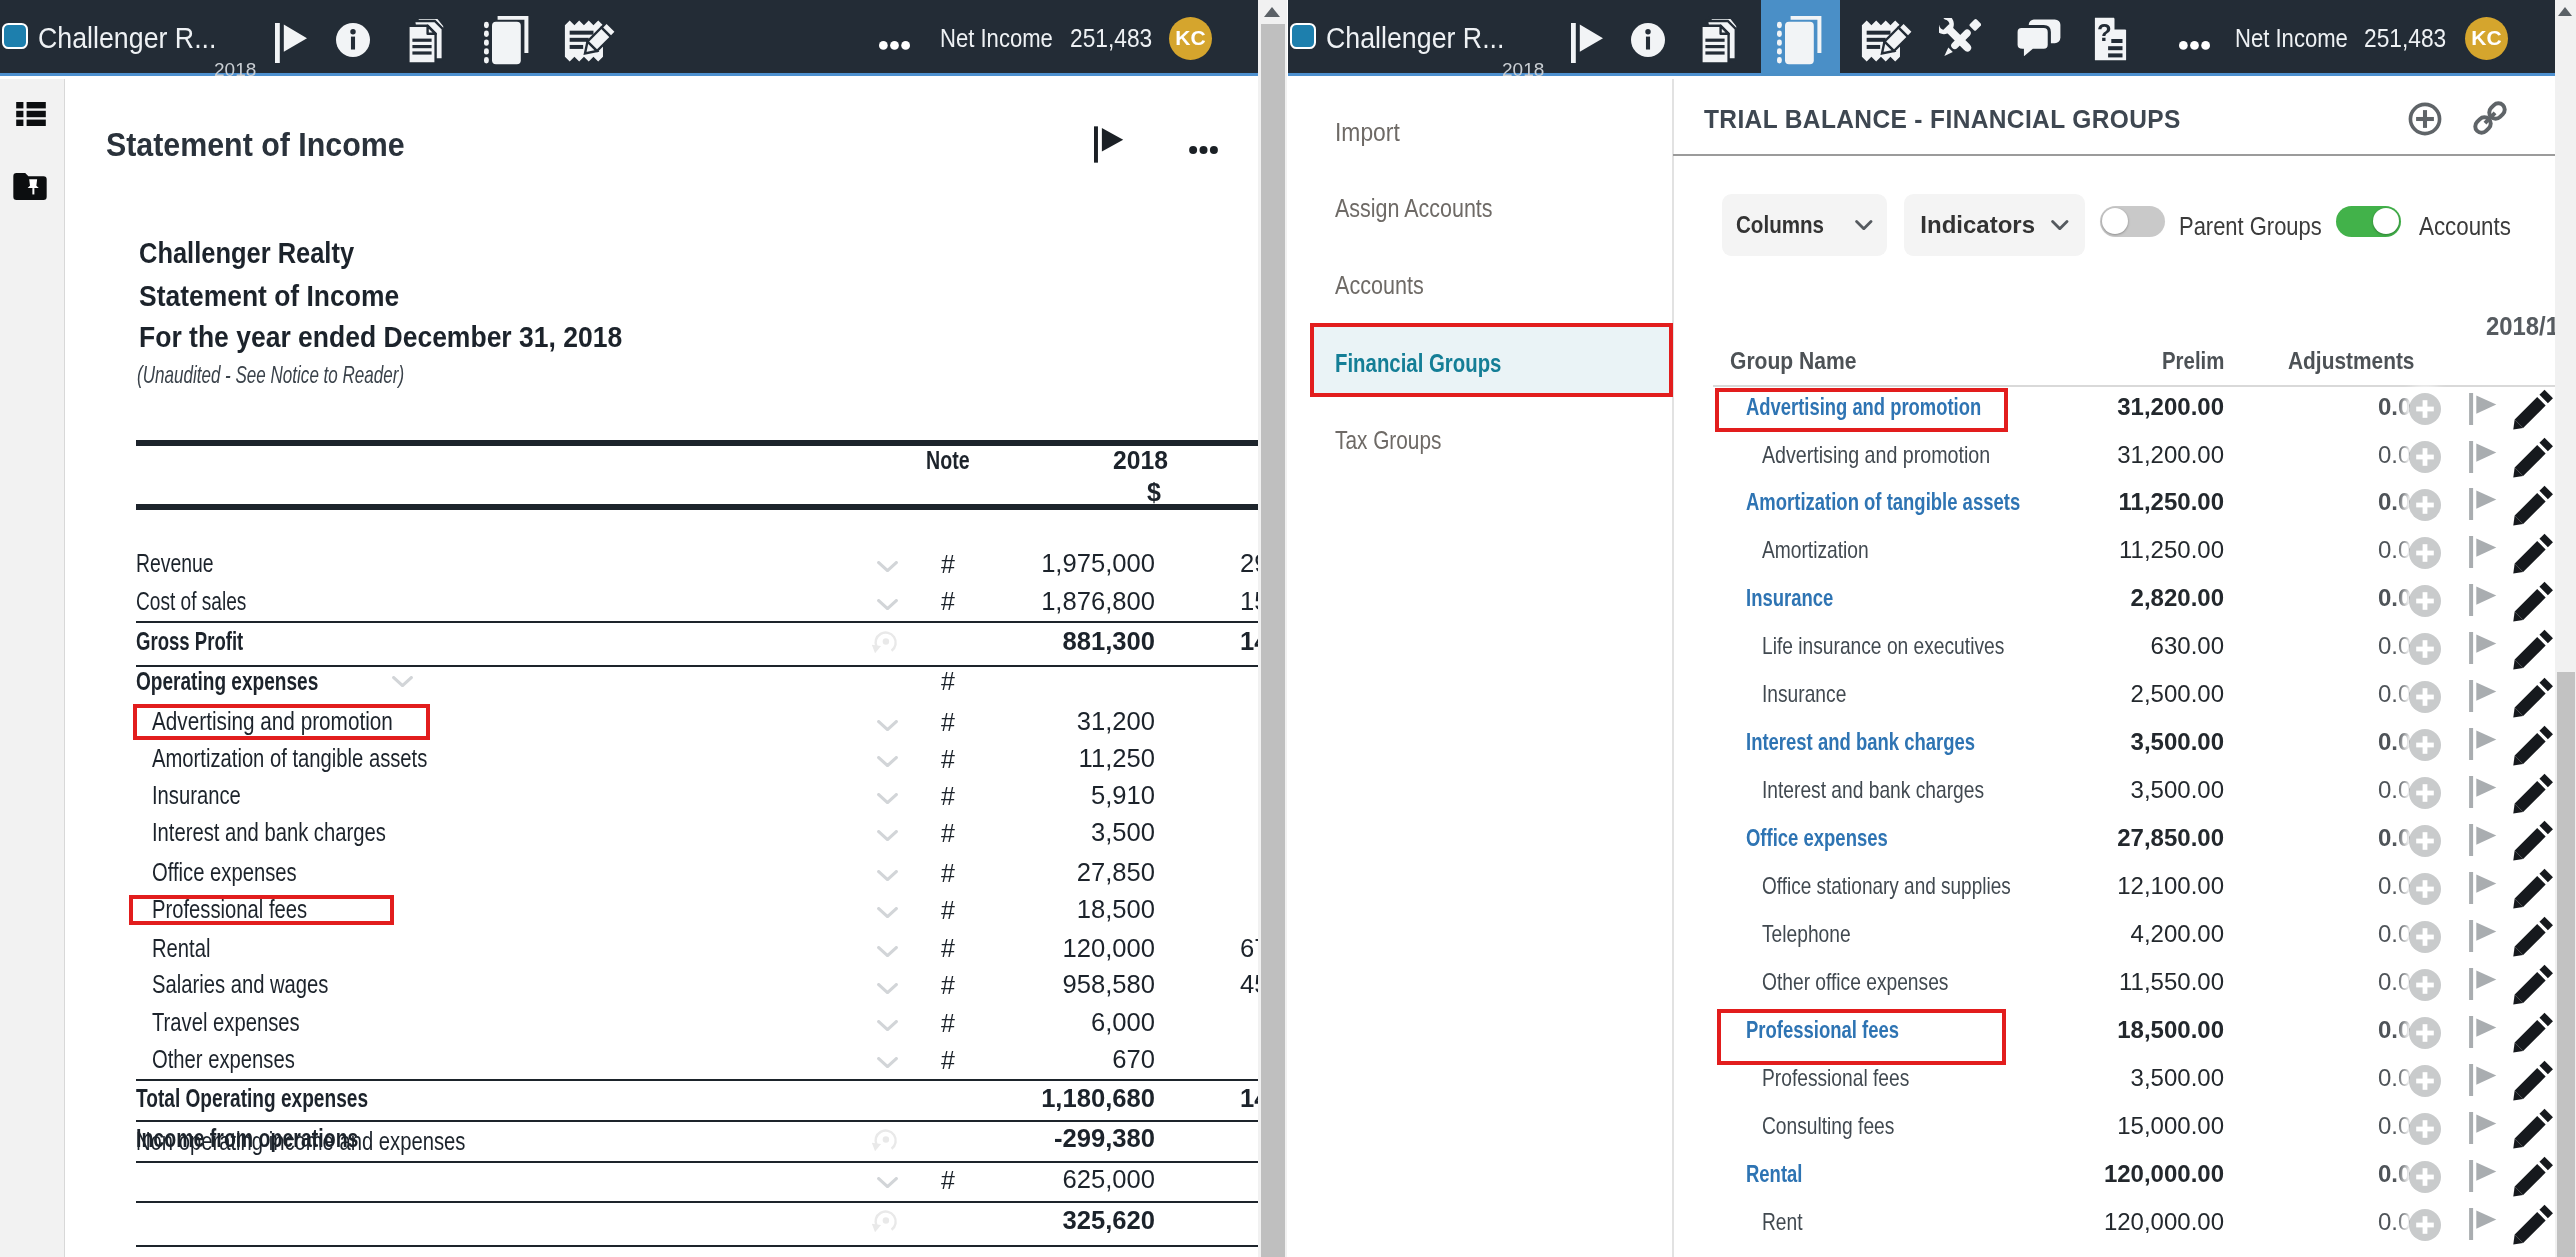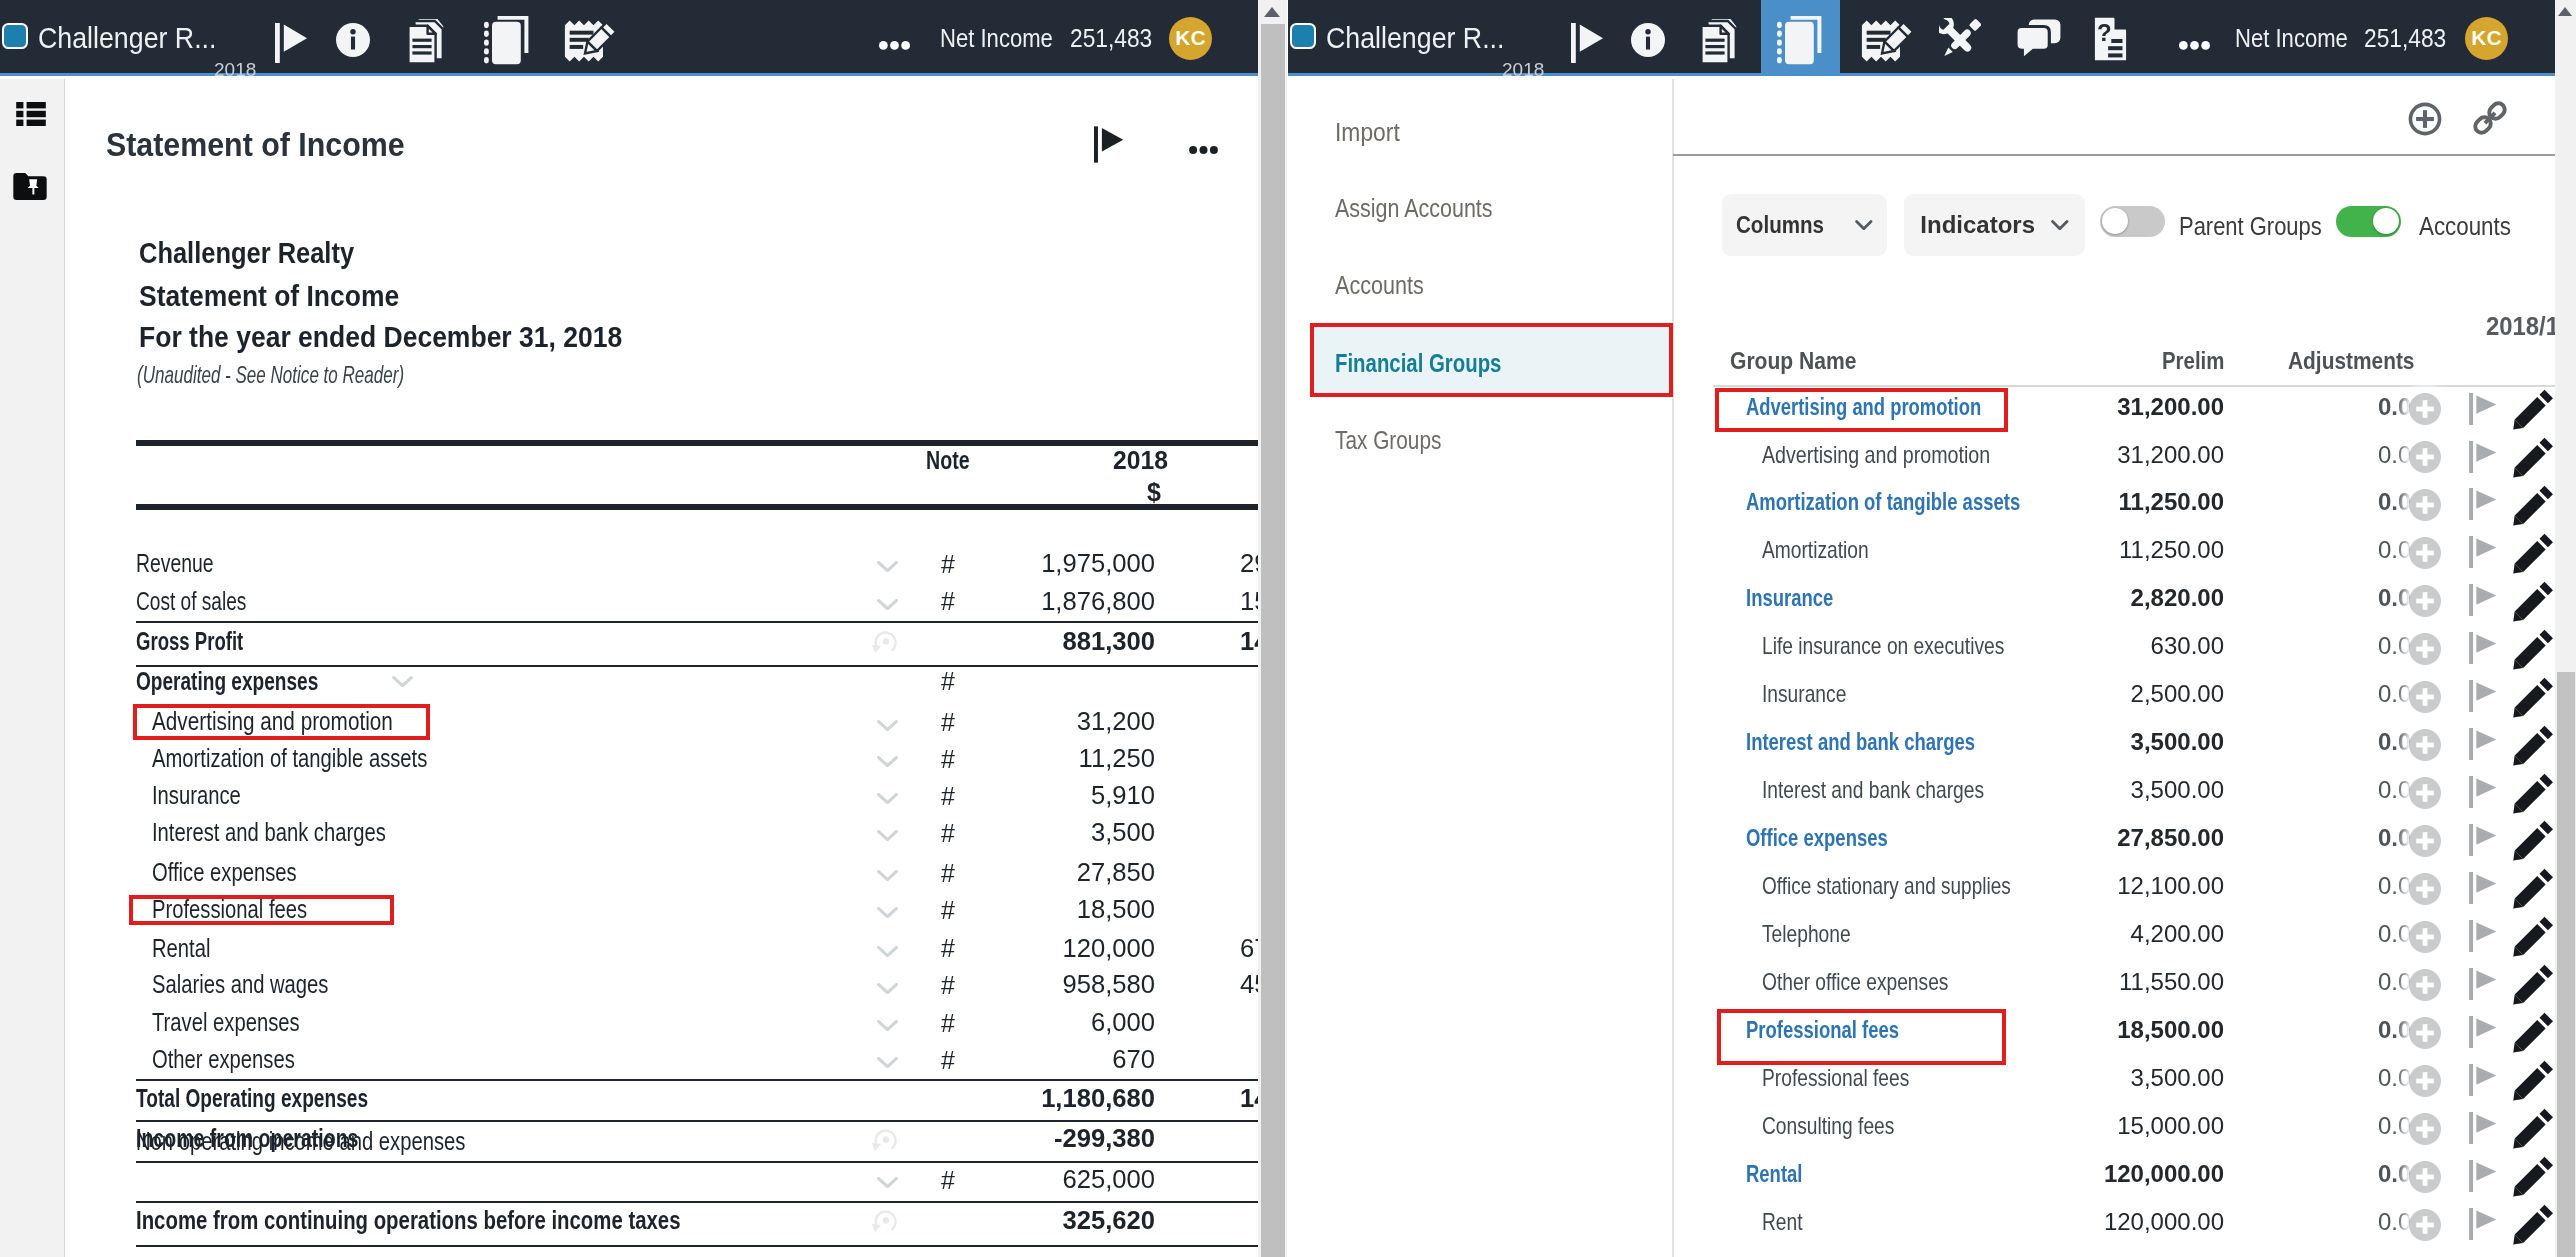--- a/index.html
+++ b/index.html
@@ -214,21 +214,20 @@
           <path d="M1 22 L12.5 23.5 L5 32.5 Z" fill="#e9e9e9"></path>
           <circle cx="18.5" cy="18" r="4" fill="#e9e9e9"></circle>
         </svg></div>
 <div class="amt" style="left:833px;top:1045px;font-weight:bold;">-299,380</div>
 <div class="abs" style="left:70px;top:1048px;"><span style="font-size:25.6px;color:#1c232b;white-space:pre;display:inline-block;transform:scaleX(0.790);transform-origin:0 50%;">Non operating income and expenses</span></div>
 <div class="abs" style="left:811px;top:1097px;"><svg width="21" height="11.2" viewBox="0 0 26 14" style="">
           <path d="M2 2 L13.0 12 L24 2" fill="none" stroke="#d2d5d8" stroke-width="4" stroke-linecap="round" stroke-linejoin="round"></path>
         </svg></div>
 <div class="abs" style="left:875px;top:1087px;"><span style="font-size:25px;color:#1c232b;">#</span></div>
 <div class="amt" style="left:833px;top:1086px;">625,000</div>
-<div class="abs" style="left:70px;top:1127px;"><span style="font-size:25.6px;color:#1c232b;white-space:pre;display:inline-block;font-weight:bold;transform:scaleX(0.796);transform-origin:0 50%;">Income from continuing operations before income taxes</span></div>
 <div class="abs" style="left:805px;top:1127px;"><svg width="29" height="29" viewBox="0 0 36 36" style="">
           <path d="M7 25 A12.5 12.5 0 1 1 25.5 29.5" fill="none" stroke="#e9e9e9" stroke-width="3"></path>
           <path d="M1 22 L12.5 23.5 L5 32.5 Z" fill="#e9e9e9"></path>
           <circle cx="18.5" cy="18" r="4" fill="#e9e9e9"></circle>
         </svg></div>
 <div class="amt" style="left:833px;top:1127px;font-weight:bold;">325,620</div>
 <div class="line" style="left:70px;top:542px;width:1122px;height:2.4px;"></div>
 <div class="line" style="left:70px;top:586px;width:1122px;height:2.4px;"></div>
 <div class="line" style="left:70px;top:1000px;width:1122px;height:2.4px;"></div>
 <div class="line" style="left:70px;top:1041px;width:1122px;height:2.4px;"></div>
@@ -321,20 +320,21 @@
 <div class="hrow" style="left:1177px;">
       <span class="kc">KC</span>
     </div>
 <div class="abs" style="left:384px;top:79px;width:1.6px;height:1178px;background:#e2e2e2;"></div>
 <div class="abs" style="left:47px;top:118px;"><span style="font-size:25.6px;color:#6e6a66;white-space:pre;display:inline-block;transform:scaleX(0.893);transform-origin:0 50%;">Import</span></div>
 <div class="abs" style="left:47px;top:194px;"><span style="font-size:25.6px;color:#6e6a66;white-space:pre;display:inline-block;transform:scaleX(0.839);transform-origin:0 50%;">Assign Accounts</span></div>
 <div class="abs" style="left:47px;top:271px;"><span style="font-size:25.6px;color:#6e6a66;white-space:pre;display:inline-block;transform:scaleX(0.843);transform-origin:0 50%;">Accounts</span></div>
 <div class="abs" style="left:21.6px;top:323px;width:363px;height:74px;background:#eaf3f6;border:4px solid #e21d1d;"></div>
 <div class="abs" style="left:47px;top:349px;"><span style="font-size:25.6px;color:#147e96;white-space:pre;display:inline-block;font-weight:bold;transform:scaleX(0.796);transform-origin:0 50%;">Financial Groups</span></div>
 <div class="abs" style="left:47px;top:426px;"><span style="font-size:25.6px;color:#6e6a66;white-space:pre;display:inline-block;transform:scaleX(0.813);transform-origin:0 50%;">Tax Groups</span></div>
+<div class="abs" style="left:416px;top:105px;letter-spacing:0.4px;"><span style="font-size:25.6px;color:#3e4751;white-space:pre;display:inline-block;font-weight:bold;transform:scaleX(0.957);transform-origin:0 50%;">TRIAL BALANCE - FINANCIAL GROUPS</span></div>
 <div class="abs" style="left:1120px;top:102px;"><svg width="34" height="34" viewBox="0 0 42 42" style="">
         <circle cx="21" cy="21" r="18" fill="none" stroke="#5f6468" stroke-width="4.5"></circle>
         <rect x="10" y="18.5" width="22" height="5" fill="#5f6468"></rect>
         <rect x="18.5" y="10" width="5" height="22" fill="#5f6468"></rect>
       </svg></div>
 <div class="abs" style="left:1183px;top:99px;"><svg width="38" height="38" viewBox="0 0 48 48" style="">
         <g transform="rotate(-45 24 24)" fill="none" stroke="#5f6468" stroke-width="5">
           <rect x="1" y="16" width="21" height="16" rx="8"></rect>
           <rect x="26" y="16" width="21" height="16" rx="8"></rect>
           <line x1="15" y1="24" x2="33" y2="24"></line>

